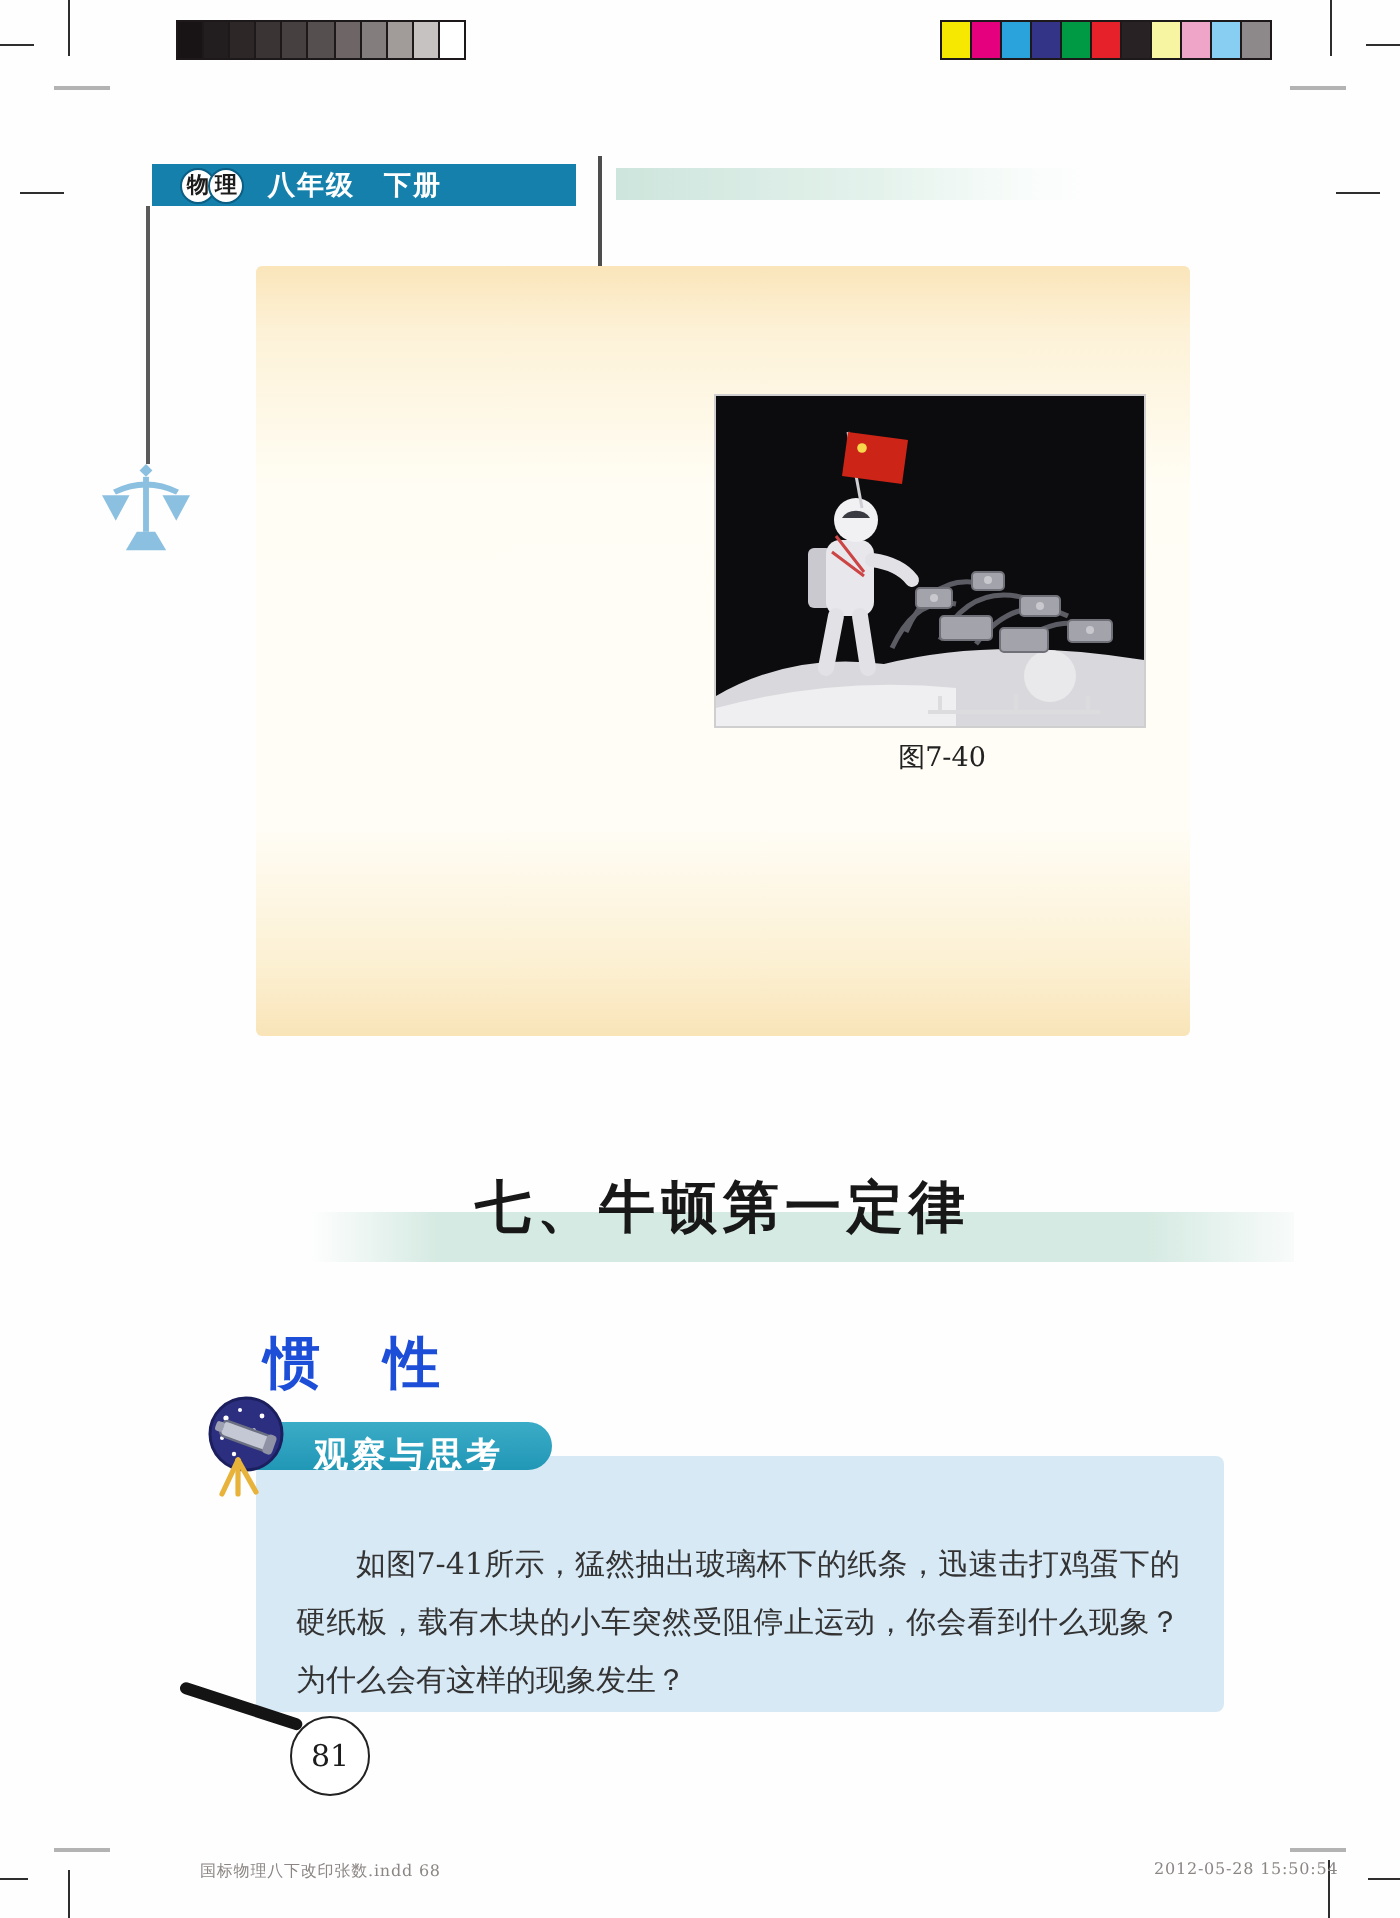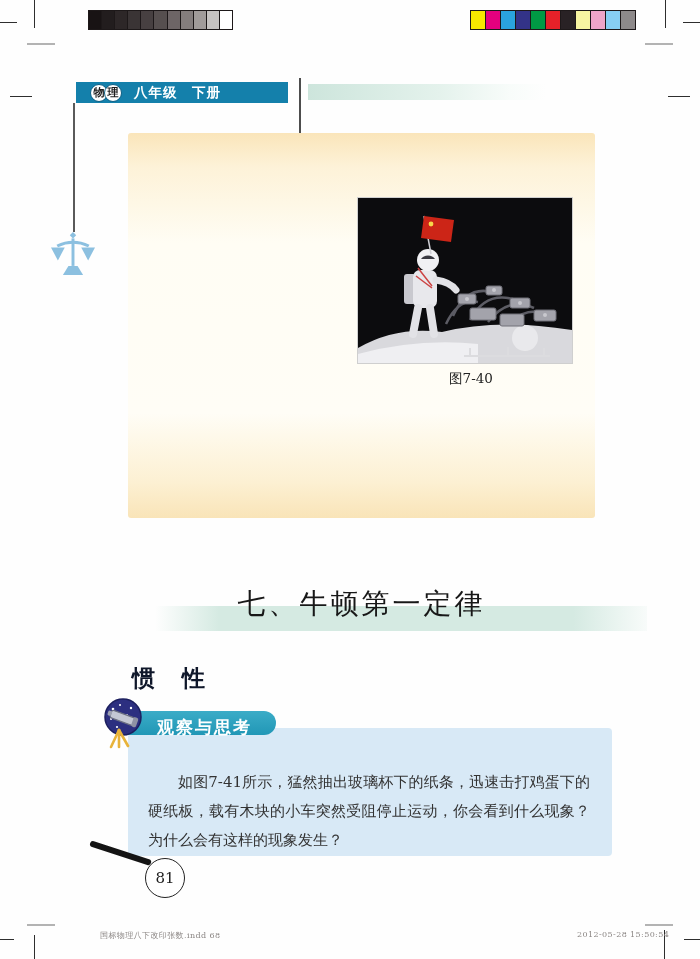--- a/index.html
+++ b/index.html
@@ -40,24 +40,24 @@
   .para.indent{text-indent:2em;}
   .photo-fig{float:right;width:228px;margin:47px 0 6px 22px;}
   .photo-frame{width:214px;height:165px;background:#0c0c0e;border:1px solid #cfcfcf;box-sizing:content-box;}
   .fig-caption{text-align:center;font-size:13.5px;color:#222222;margin-top:6px;
                font-family:"DejaVu Serif",serif;}
 
   
   .title-band{left:155px;top:606px;width:492px;height:25px;
               background:linear-gradient(90deg,rgba(213,234,226,0) 0%,#d5eae2 13%,#d5eae2 85%,rgba(213,234,226,0.15) 100%);}
   .section-title{left:128px;top:586px;width:467px;text-align:center;
-                 font-family:"Liberation Sans",sans-serif;font-weight:400;font-size:28px;
+                 font-family:"Liberation Sans",sans-serif;font-weight:700;font-size:28px;
                  color:#181818;letter-spacing:3px;line-height:36px;}
   .subsection{left:132px;top:663px;font-family:"Liberation Sans",sans-serif;font-weight:bold;
-              font-size:23px;color:#0f172a;letter-spacing:2px;}
+              font-size:28px;color:#1d4ed8;letter-spacing:2px;}
 
   
   .activity-box{left:128px;top:728px;width:484px;height:128px;background:#d8e9f6;border-radius:4px;}
   .activity-tab{position:absolute;left:-17px;top:-17px;height:24px;line-height:34px;border-radius:17px;
                 padding:0 24px 0 46px;background:linear-gradient(180deg,#3bacc7 0%,#2197b6 100%);
                 color:#ffffff;font-family:"Liberation Sans",sans-serif;font-weight:bold;
                 font-size:17px;letter-spacing:2px;white-space:nowrap;}
   .activity-icon{position:absolute;left:-26px;top:-31px;width:50px;height:52px;}
   .activity-text{padding:40px 22px 0 20px;}
 

